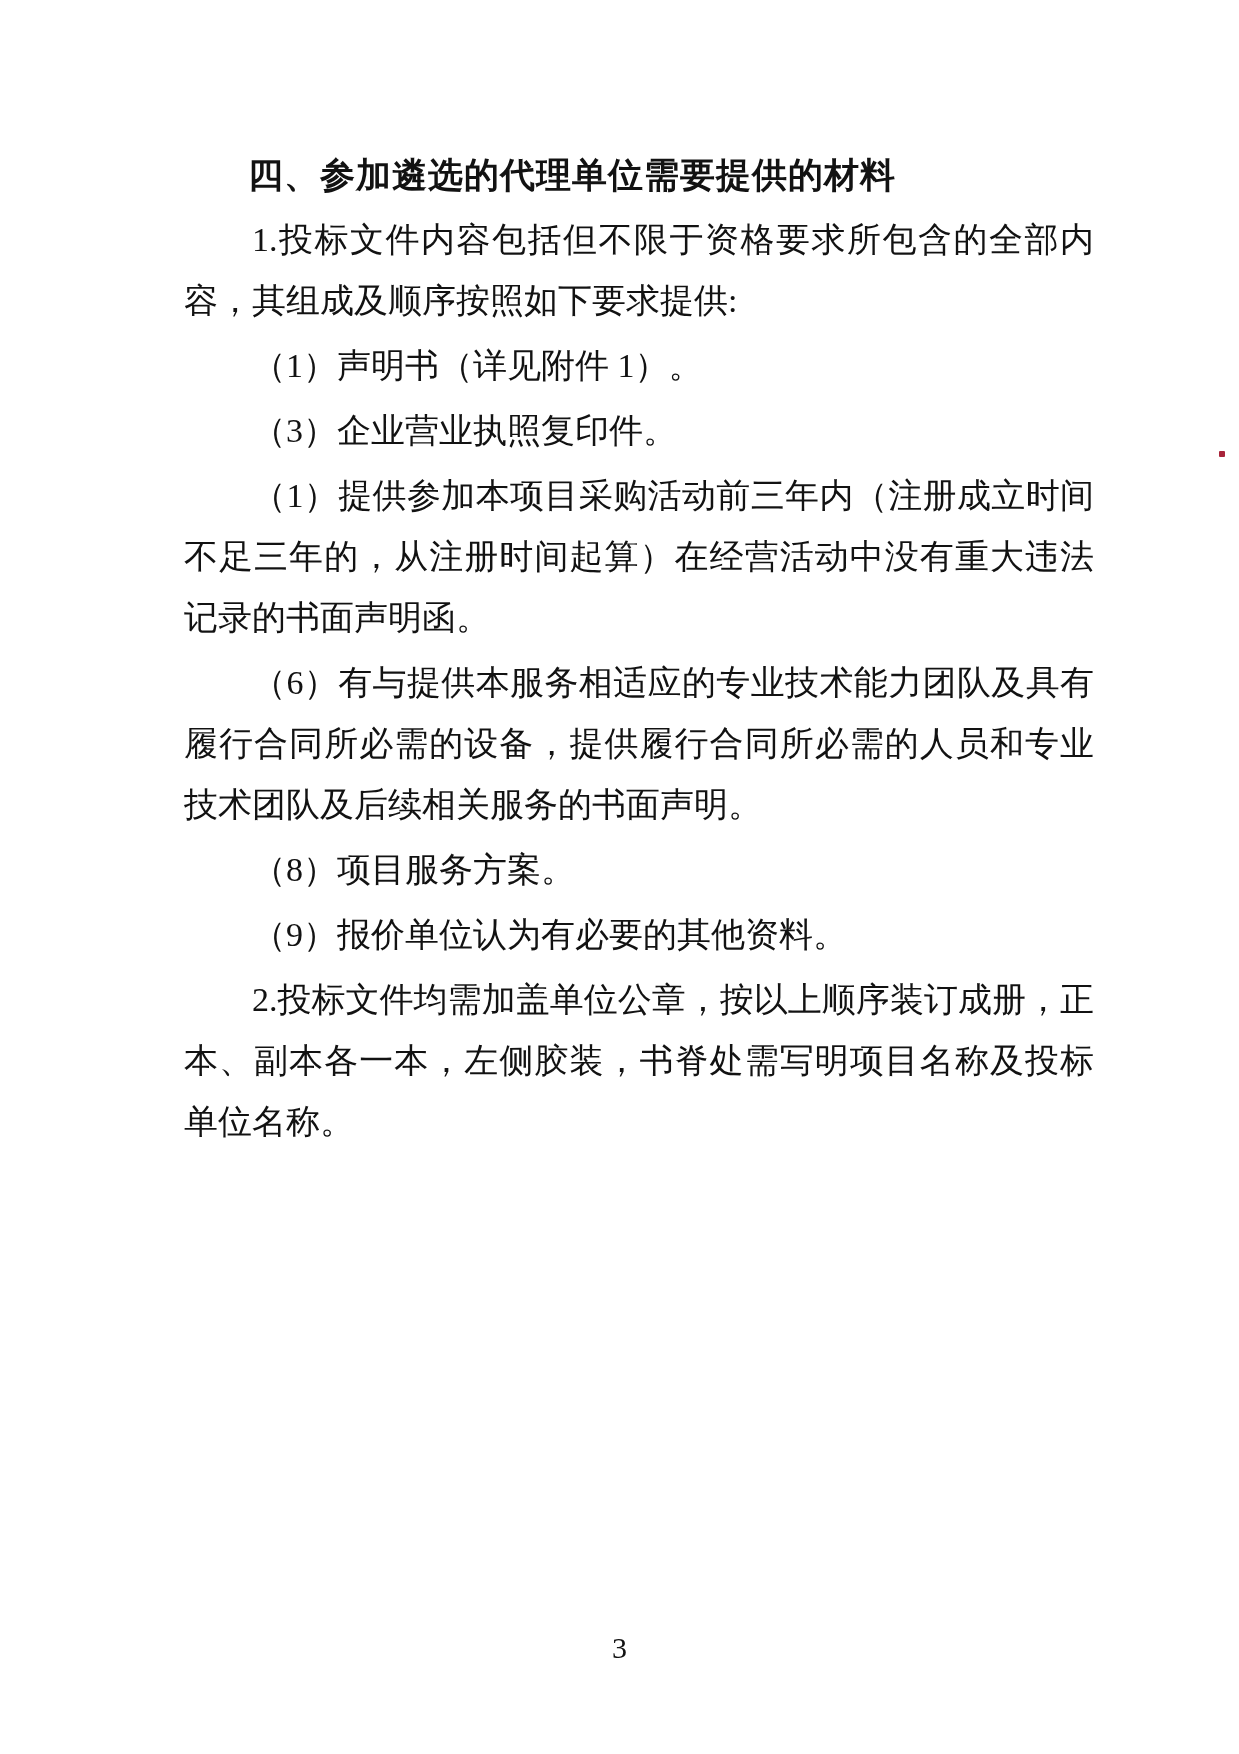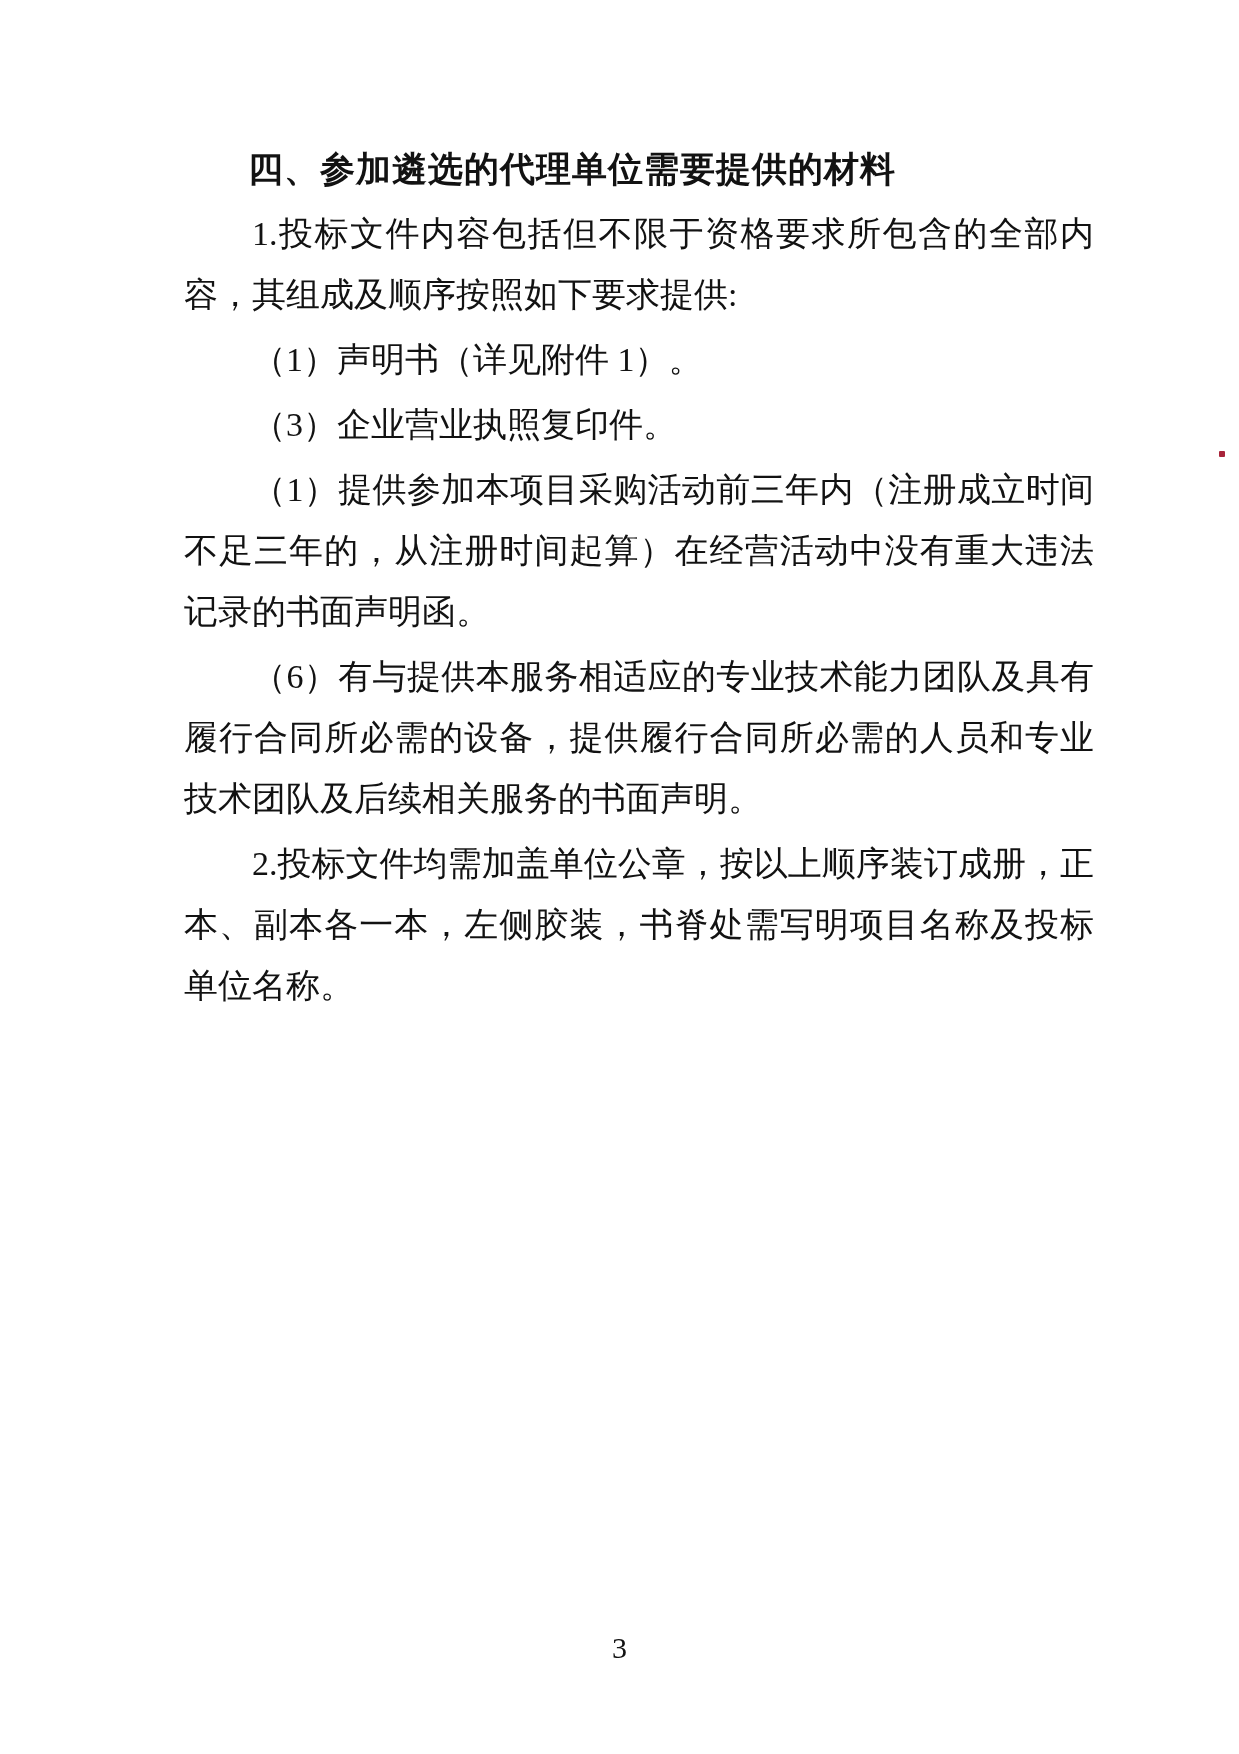--- a/index.html
+++ b/index.html
@@ -12,21 +12,21 @@
     width: 1239px;
     height: 1754px;
     background: #ffffff;
     overflow: hidden;
     font-family: "Liberation Serif", "DejaVu Serif", serif;
     color: #121212;
   }
   .content {
     position: absolute;
     left: 180px;
-    top: 138px;
+    top: 144px;
     width: 918px;
   }
   .heading {
     margin: 0;
     font-family: "Liberation Sans", "DejaVu Sans", sans-serif;
     font-weight: bold;
     font-size: 35px;
     line-height: 61px;
     text-indent: 68px;
     white-space: nowrap;
@@ -63,19 +63,21 @@
 <body>
 
 <div class="page">
   <div class="content">
     <h1 class="heading">四、参加遴选的代理单位需要提供的材料</h1>
     <p class="para">1.投标文件内容包括但不限于资格要求所包含的全部内容，其组成及顺序按照如下要求提供:</p>
     <p class="para">（1）声明书（详见附件 1）。</p>
     <p class="para">（3）企业营业执照复印件。</p>
     <p class="para">（1）提供参加本项目采购活动前三年内（注册成立时间不足三年的，从注册时间起算）在经营活动中没有重大违法记录的书面声明函。</p>
     <p class="para">（6）有与提供本服务相适应的专业技术能力团队及具有履行合同所必需的设备，提供履行合同所必需的人员和专业技术团队及后续相关服务的书面声明。</p>
+    <p class="para">（8）项目服务方案。</p>
+    <p class="para">（9）报价单位认为有必要的其他资料。</p>
     <p class="para">2.投标文件均需加盖单位公章，按以上顺序装订成册，正本、副本各一本，左侧胶装，书脊处需写明项目名称及投标单位名称。</p>
   </div>
 
   <span class="red-mark" style="background: rgb(168, 36, 58);"></span>
 
   <div class="page-number">3</div>
 </div>
 
 </body></html>

